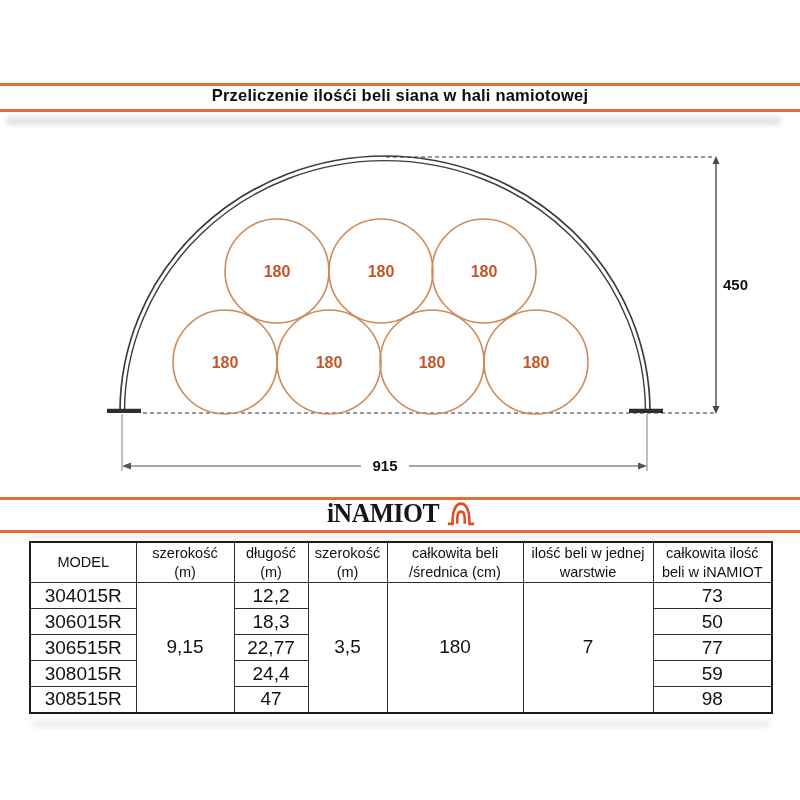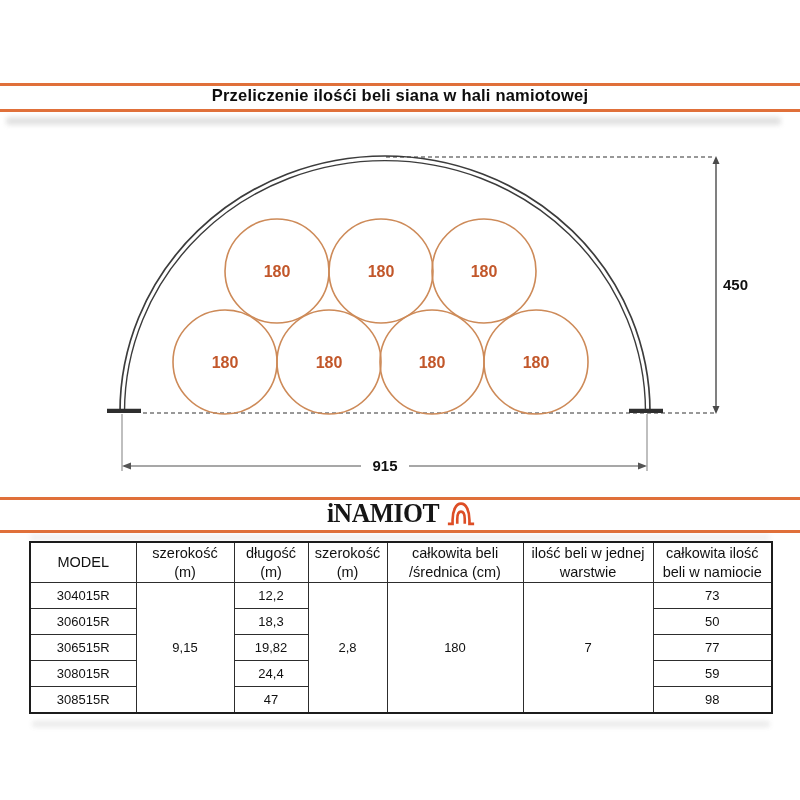--- a/index.html
+++ b/index.html
@@ -10,21 +10,21 @@
         font-size:16.5px;font-weight:bold;color:#0d0d0d;letter-spacing:0.2px;}
   .streak{position:absolute;background:rgba(120,120,120,0.22);filter:blur(2.5px);border-radius:3px;}
   .diagram-svg{position:absolute;left:0;top:140px;}
   .logo-row{position:absolute;left:0;top:500px;width:800px;height:29px;
         display:flex;justify-content:center;gap:4px;}
   .logo-text{font-family:"Liberation Serif","DejaVu Serif",serif;font-weight:bold;
         font-size:27px;line-height:1;color:#161616;letter-spacing:-0.5px;transform:scaleX(0.95);}
   .spec-table{position:absolute;left:29px;top:541px;width:742px;border-collapse:collapse;
         table-layout:fixed;background:#fff;}
   .spec-table td,.spec-table th{border:1.5px solid #2d2d2d;text-align:center;vertical-align:middle;
-        padding:0;font-size:13px;color:#111;font-weight:normal;}
+        padding:0;font-size:19px;color:#111;font-weight:normal;}
   .spec-table{border:2px solid #1c1c1c;}
   .spec-table thead th{height:39px;font-size:14.5px;line-height:1.25;}
   .spec-table tbody tr{height:26px;}
   .th-model,.cell-model{font-weight:bold;font-size:15px;}
   .hdr-l2{display:block;}
 </style>
 </head>
 <body>
 
 <div class="page">
@@ -111,41 +111,41 @@
           <span>szerokość</span>
           <span class="hdr-l2">(m)</span></th>
         <th>
           <span>całkowita beli</span>
           <span class="hdr-l2">/średnica (cm)</span></th>
         <th>
           <span>ilość beli w jednej</span>
           <span class="hdr-l2">warstwie</span></th>
         <th>
           <span>całkowita ilość</span>
-          <span class="hdr-l2">beli w namiocie</span></th>
+          <span class="hdr-l2">beli w iNAMIOT</span></th>
       </tr>
     </thead>
     <tbody>
       <tr>
         <td class="cell-model">304015R</td>
         <td rowspan="5">9,15</td>
         <td>12,2</td>
-        <td rowspan="5">2,8</td>
+        <td rowspan="5">3,5</td>
         <td rowspan="5">180</td>
         <td rowspan="5">7</td>
         <td>73</td>
       </tr>
       <tr>
         <td class="cell-model">306015R</td>
         <td>18,3</td>
         <td>50</td>
       </tr>
       <tr>
         <td class="cell-model">306515R</td>
-        <td>19,82</td>
+        <td>22,77</td>
         <td>77</td>
       </tr>
       <tr>
         <td class="cell-model">308015R</td>
         <td>24,4</td>
         <td>59</td>
       </tr>
       <tr>
         <td class="cell-model">308515R</td>
         <td>47</td>

